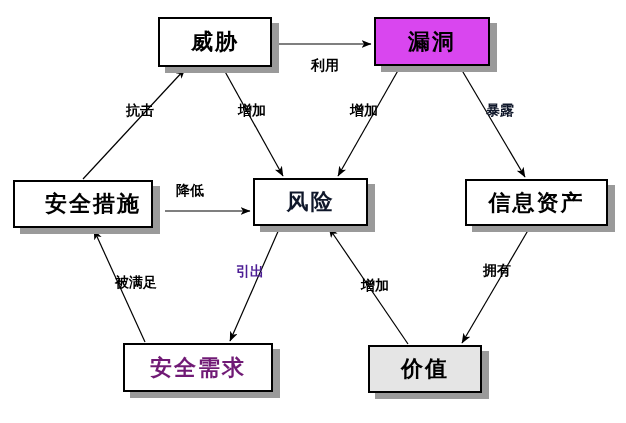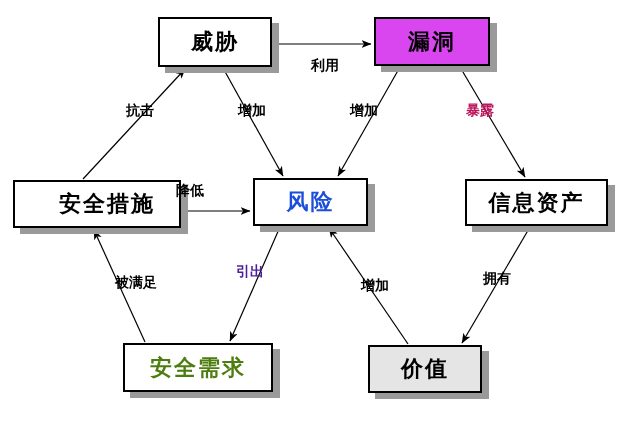--- a/index.html
+++ b/index.html
@@ -66,31 +66,31 @@
         <line x1="165" y1="211" x2="250" y2="211" stroke="#000000" stroke-width="1.2" marker-end="url(#arrowhead)"></line>
         <line x1="280" y1="227" x2="230" y2="341" stroke="#000000" stroke-width="1.2" marker-end="url(#arrowhead)"></line>
         <line x1="145" y1="342" x2="94" y2="230" stroke="#000000" stroke-width="1.2" marker-end="url(#arrowhead)"></line>
         <line x1="408" y1="344" x2="329" y2="228" stroke="#000000" stroke-width="1.2" marker-end="url(#arrowhead)"></line>
         <line x1="530" y1="227" x2="462" y2="343" stroke="#000000" stroke-width="1.2" marker-end="url(#arrowhead)"></line>
       </g>
   </svg>
   <div id="node-layer">
       <div class="node" style="left: 158px; top: 17px; width: 114px; height: 50px; background: rgb(255, 255, 255); border-color: rgb(0, 0, 0); color: rgb(0, 0, 0); box-shadow: rgb(154, 154, 154) 7px 6px 0px;">威胁</div>
       <div class="node" style="left: 374px; top: 17px; width: 116px; height: 49px; background: #d946ef; border-color: rgb(0, 0, 0); color: rgb(0, 0, 0); box-shadow: rgb(154, 154, 154) 7px 6px 0px;">漏洞</div>
-      <div class="node" style="left: 13px; top: 180px; width: 168px; height: 48px; background: rgb(255, 255, 255); border-color: rgb(0, 0, 0); color: rgb(0, 0, 0); box-shadow: rgb(154, 154, 154) 7px 6px 0px; padding-left: 20px;">安全措施</div>
-      <div class="node" style="left: 253px; top: 178px; width: 115px; height: 48px; background: rgb(255, 255, 255); border-color: rgb(0, 0, 0); color: #1d4ed8; box-shadow: rgb(154, 154, 154) 7px 6px 0px;">风险</div>
+      <div class="node" style="left: 13px; top: 180px; width: 140px; height: 48px; background: rgb(255, 255, 255); border-color: rgb(0, 0, 0); color: rgb(0, 0, 0); box-shadow: rgb(154, 154, 154) 7px 6px 0px; padding-left: 20px;">安全措施</div>
+      <div class="node" style="left: 253px; top: 178px; width: 115px; height: 48px; background: rgb(255, 255, 255); border-color: rgb(0, 0, 0); color: #0f172a; box-shadow: rgb(154, 154, 154) 7px 6px 0px;">风险</div>
       <div class="node" style="left: 465px; top: 179px; width: 143px; height: 47px; background: rgb(255, 255, 255); border-color: rgb(0, 0, 0); color: rgb(0, 0, 0); box-shadow: rgb(154, 154, 154) 7px 6px 0px;">信息资产</div>
-      <div class="node" style="left: 123px; top: 343px; width: 150px; height: 49px; background: rgb(255, 255, 255); border-color: rgb(0, 0, 0); color: #4d7c0f; box-shadow: rgb(154, 154, 154) 7px 6px 0px;">安全需求</div>
+      <div class="node" style="left: 123px; top: 343px; width: 150px; height: 49px; background: rgb(255, 255, 255); border-color: rgb(0, 0, 0); color: #701a75; box-shadow: rgb(154, 154, 154) 7px 6px 0px;">安全需求</div>
       <div class="node" style="left: 368px; top: 345px; width: 114px; height: 48px; background: #e5e5e5; border-color: rgb(0, 0, 0); color: rgb(0, 0, 0); box-shadow: rgb(154, 154, 154) 7px 6px 0px;">价值</div>
     </div>
   <div id="label-layer">
       <div class="edge-label" style="left: 325px; top: 25px; color: rgb(0, 0, 0); margin-top: 40px;">利用</div>
       <div class="edge-label" style="left: 140px; top: 110px; color: rgb(0, 0, 0);">抗击</div>
       <div class="edge-label" style="left: 252px; top: 110px; color: rgb(0, 0, 0);">增加</div>
       <div class="edge-label" style="left: 364px; top: 110px; color: rgb(0, 0, 0);">增加</div>
-      <div class="edge-label" style="left: 480px; top: 110px; color: #be185d;">暴露</div>
+      <div class="edge-label" style="left: 500px; top: 110px; color: #0f172a;">暴露</div>
       <div class="edge-label" style="left: 190px; top: 190px; color: rgb(0, 0, 0);">降低</div>
       <div class="edge-label" style="left: 250px; top: 271px; color: #4c1d95;">引出</div>
       <div class="edge-label" style="left: 136px; top: 282px; color: rgb(0, 0, 0);">被满足</div>
       <div class="edge-label" style="left: 375px; top: 285px; color: rgb(0, 0, 0);">增加</div>
-      <div class="edge-label" style="left: 497px; top: 270px; color: rgb(0, 0, 0); margin-top: 8px;">拥有</div>
+      <div class="edge-label" style="left: 497px; top: 270px; color: rgb(0, 0, 0);">拥有</div>
     </div>
 </div>
 
 </body></html>

